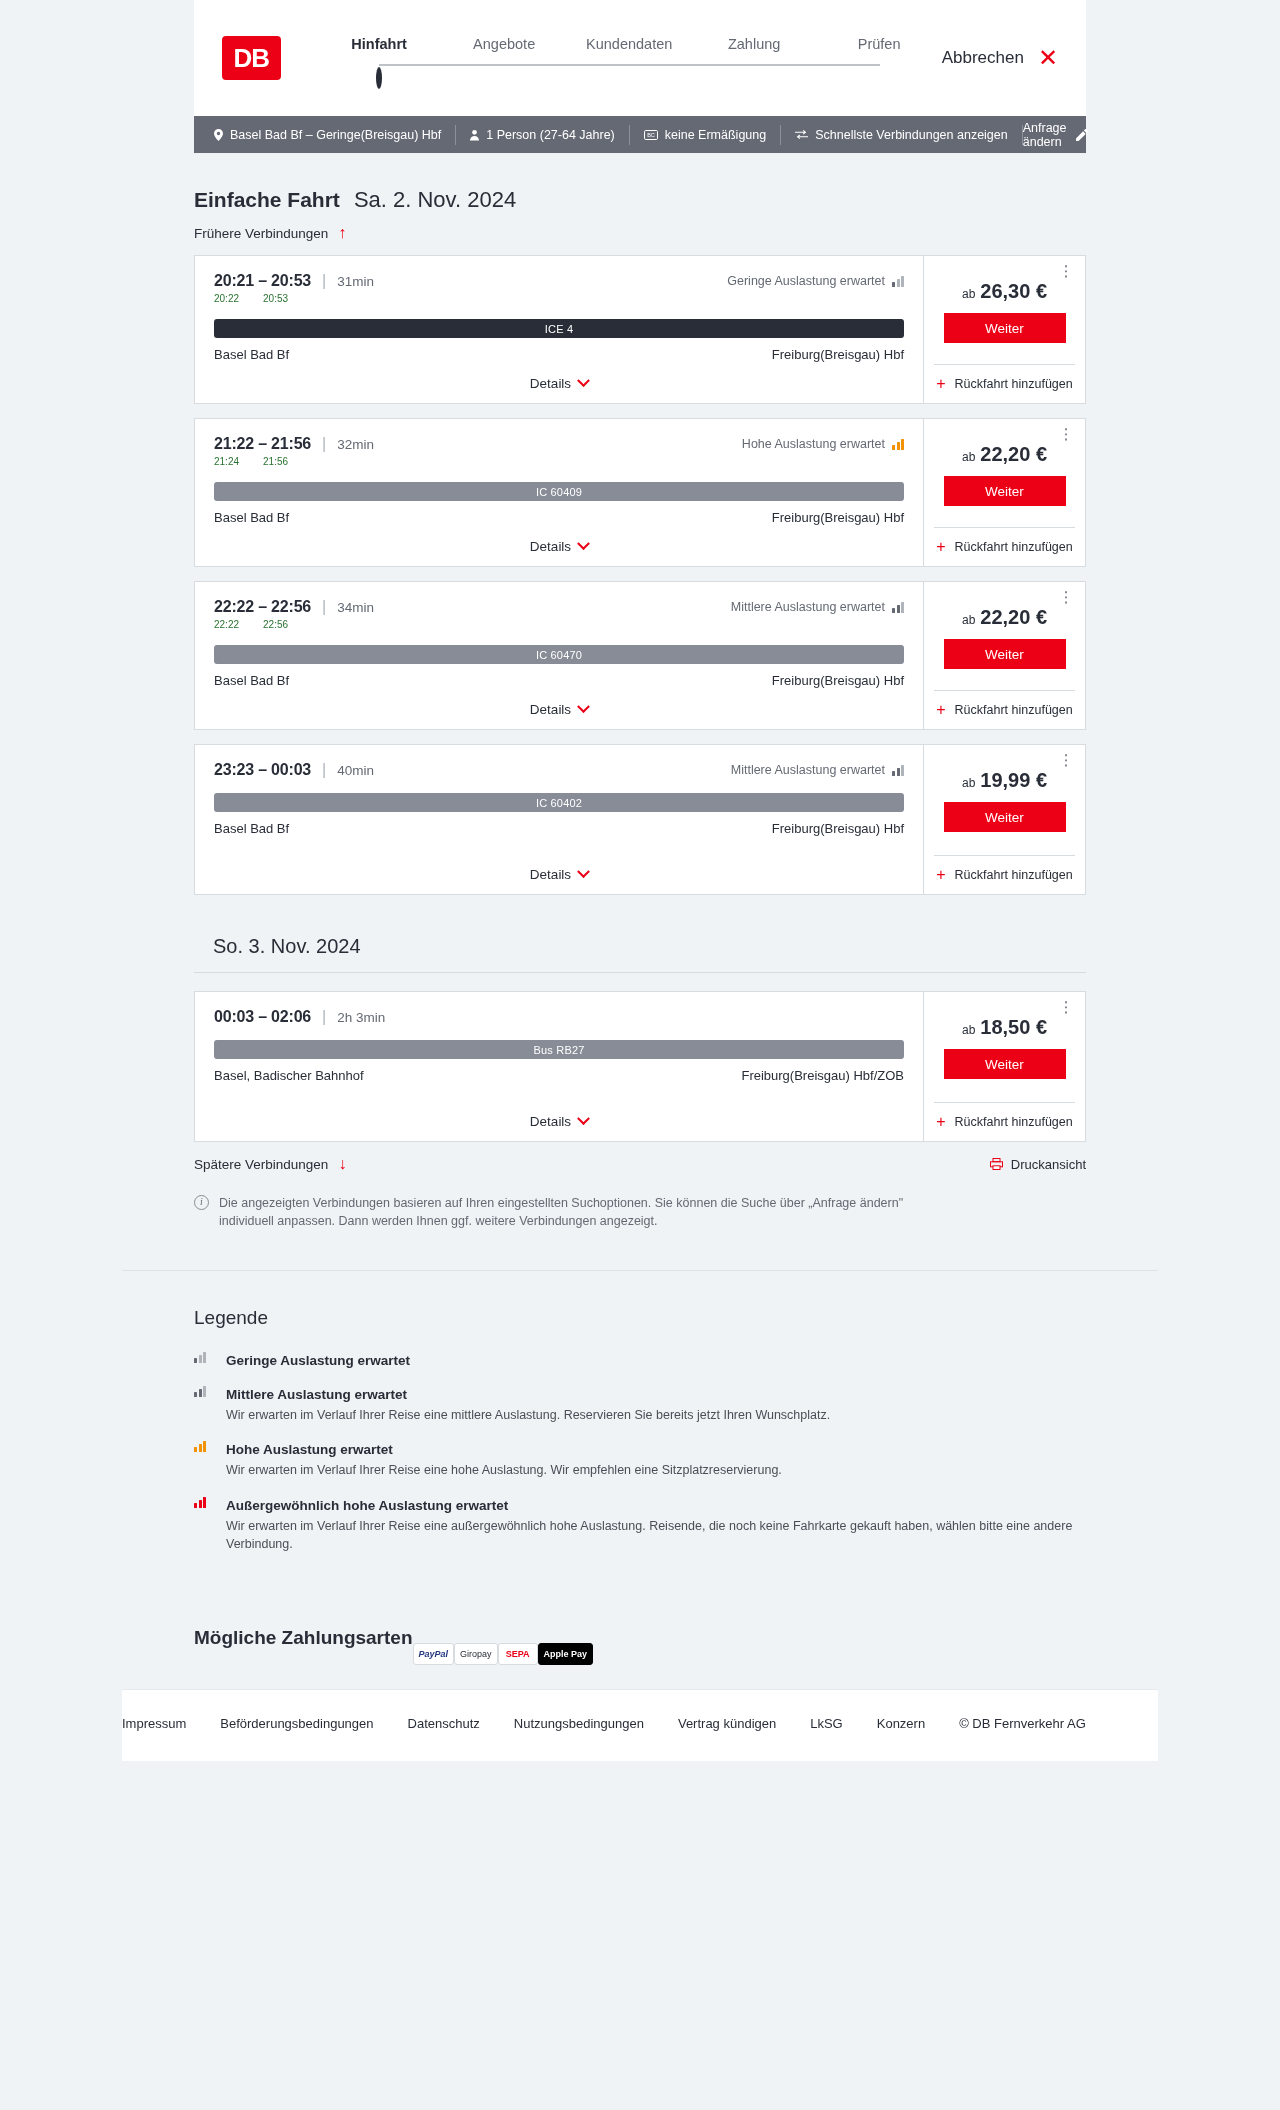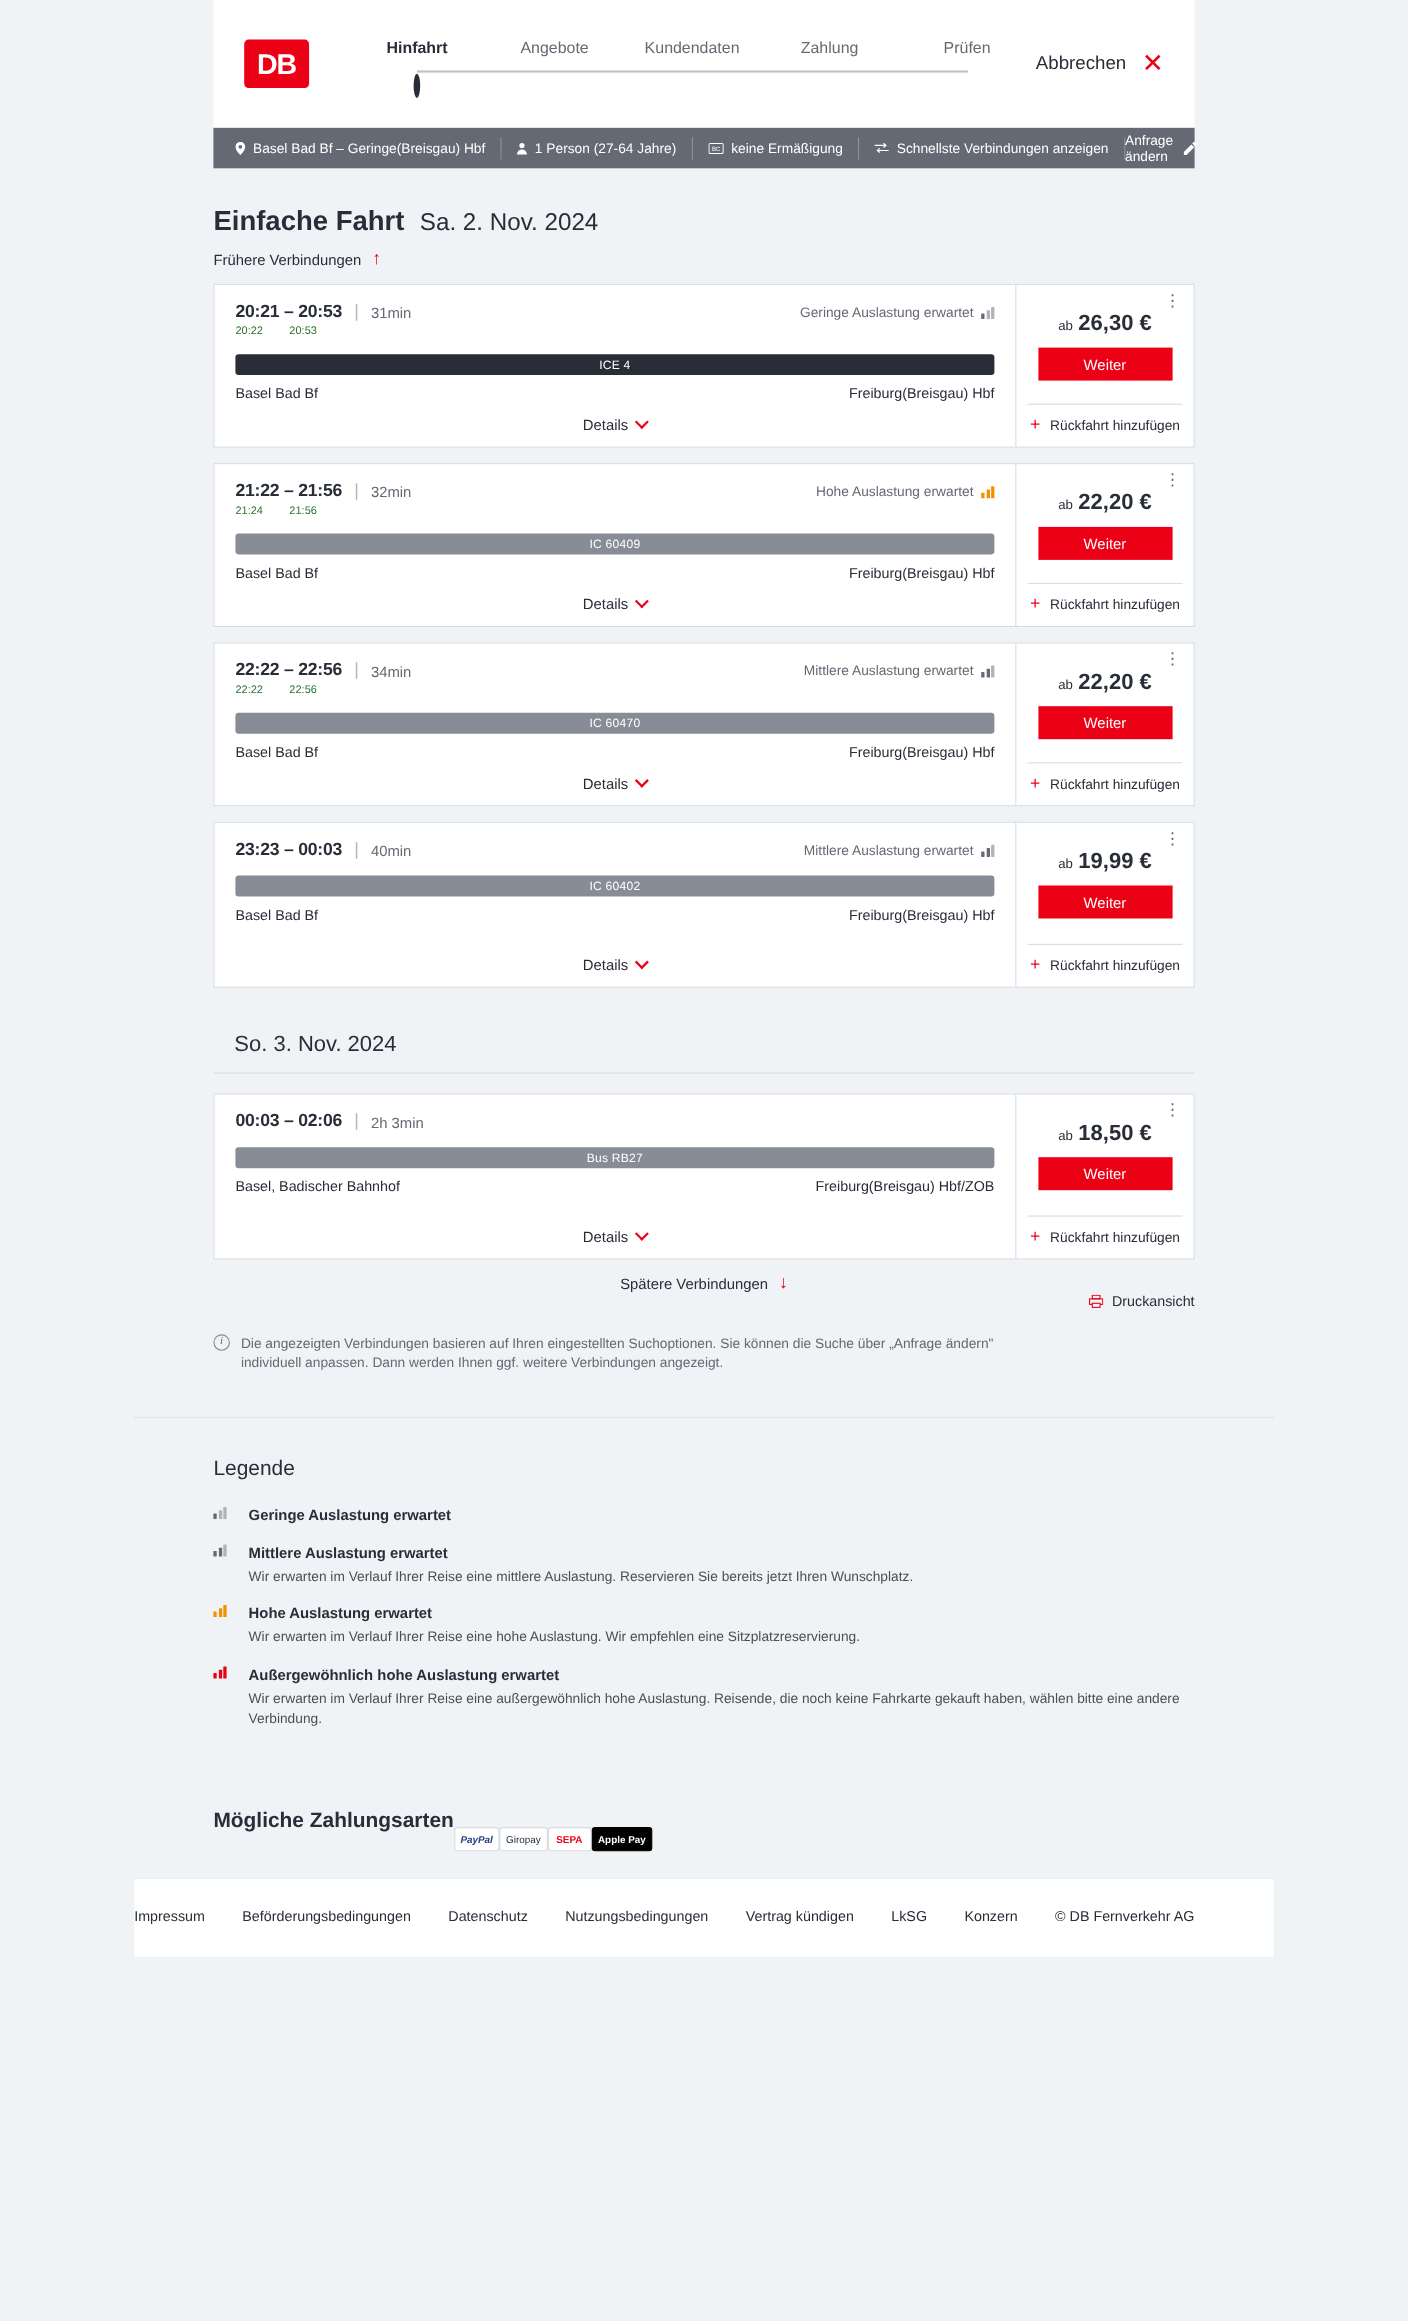--- a/index.html
+++ b/index.html
@@ -140,21 +140,21 @@
     margin: 0 72px;
     padding: 34px 0 40px 0;
   }
   .h1row {
     display: flex;
     align-items: baseline;
     gap: 14px;
     margin-bottom: 12px;
   }
   .h1row h1 {
-    font-size: 25px;
+    font-size: 21px;
     margin: 0;
     font-weight: bold;
   }
   .h1row .date {
     font-size: 22px;
     color: #282d37;
   }
   .earlier, .later {
     display: flex;
     align-items: center;
@@ -303,21 +303,20 @@
     padding: 26px 0 14px 19px;
     border-bottom: 1px solid #d7dce1;
     margin-bottom: 18px;
   }
 
   
   .resfoot {
     display: flex;
     align-items: center;
     margin-top: 4px;
-    flex-direction: column;
   }
   .print {
     margin-left: auto;
     display: flex;
     align-items: center;
     gap: 8px;
     font-size: 13px;
     cursor: pointer;
   }
   .hint {

